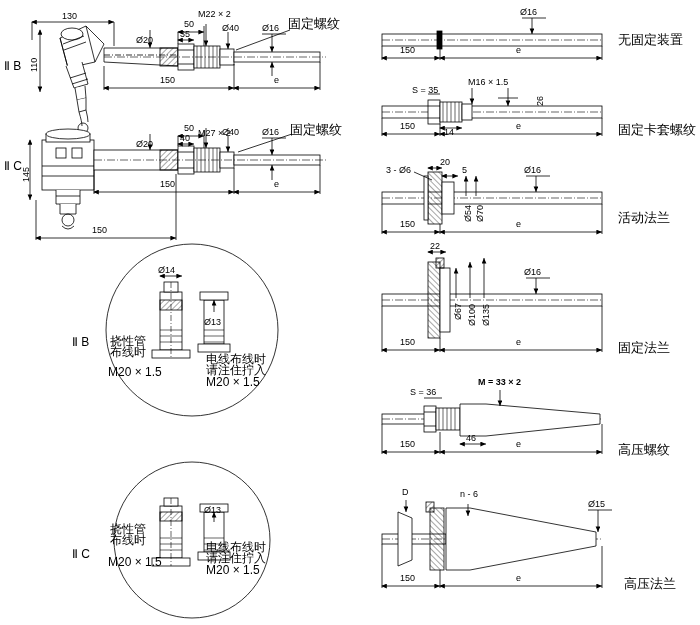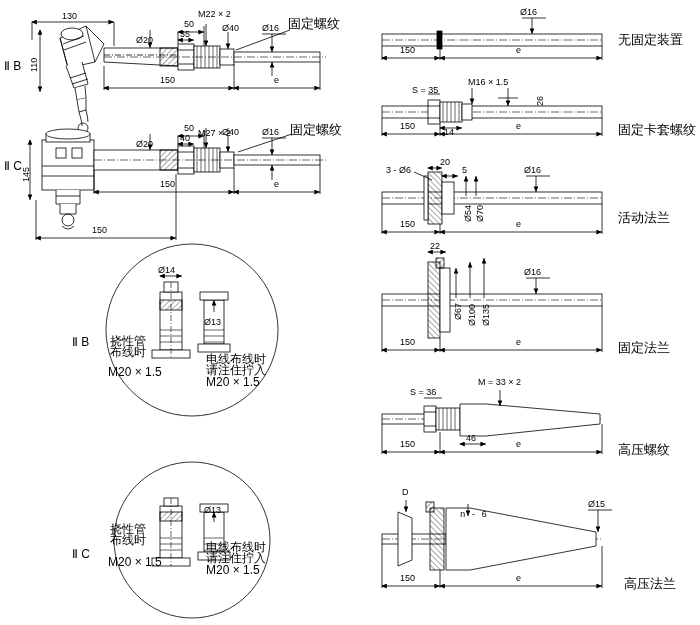--- a/index.html
+++ b/index.html
@@ -392,26 +392,26 @@
 <div class="lbl" style="left:430px;top:242px;">22</div>
 <div class="lbl" style="left:524px;top:268px;">Ø16</div>
 <div class="lbl rot" style="left:454px;top:320px;">Ø67</div>
 <div class="lbl rot" style="left:468px;top:326px;">Ø100</div>
 <div class="lbl rot" style="left:482px;top:326px;">Ø135</div>
 <div class="lbl" style="left:400px;top:338px;">150</div>
 <div class="lbl" style="left:516px;top:338px;">e</div>
 <div class="lbl cn" style="left:618px;top:342px;">固定法兰</div>
 
 <div class="lbl" style="left:410px;top:388px;">S = 36</div>
-<div class="lbl" style="left:478px;top:378px;">M = 33 × 2</div>
+<div class="lbl" style="left:478px;top:378px;font-weight:bold;">M = 33 × 2</div>
 <div class="lbl" style="left:466px;top:434px;">46</div>
 <div class="lbl" style="left:400px;top:440px;">150</div>
 <div class="lbl" style="left:516px;top:440px;">e</div>
 <div class="lbl cn" style="left:618px;top:444px;">高压螺纹</div>
 
 <div class="lbl" style="left:402px;top:488px;">D</div>
-<div class="lbl" style="left:460px;top:511px;font-family:Liberation Mono, monospace;">n - 6</div>
+<div class="lbl" style="left:460px;top:490px;">n - 6</div>
 <div class="lbl" style="left:588px;top:500px;">Ø15</div>
 <div class="lbl" style="left:400px;top:574px;">150</div>
 <div class="lbl" style="left:516px;top:574px;">e</div>
 <div class="lbl cn" style="left:624px;top:578px;">高压法兰</div>
 
 </div>
 
 </body></html>

